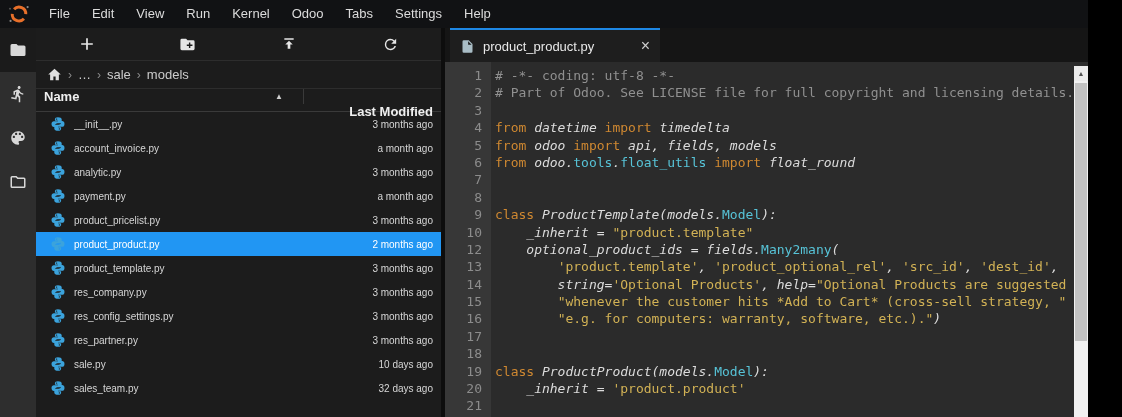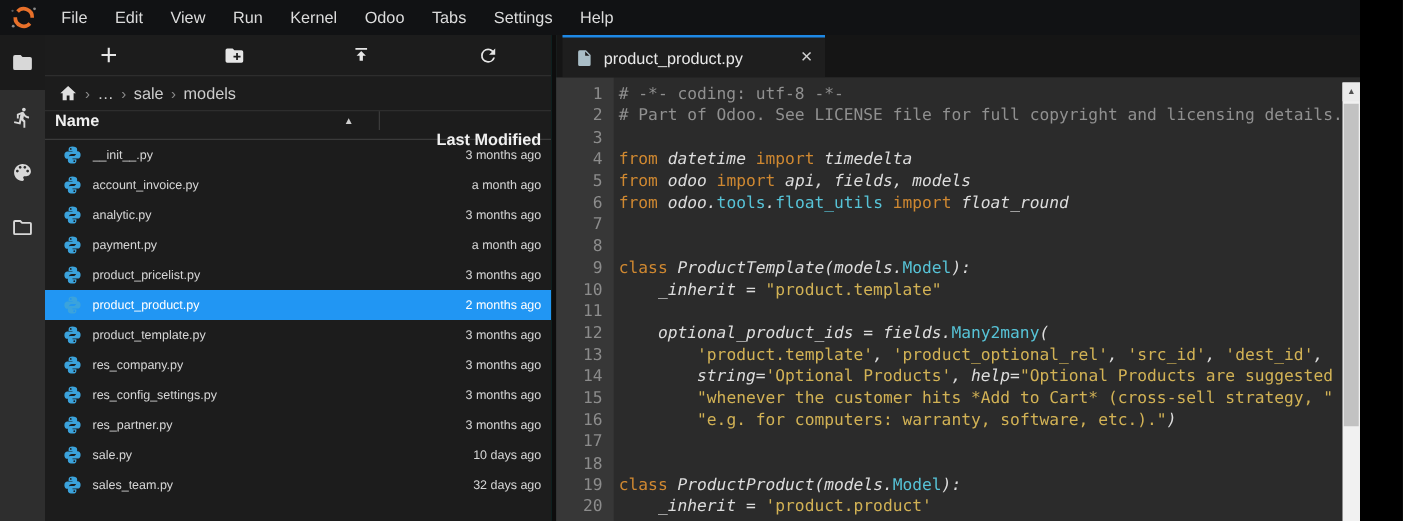--- a/index.html
+++ b/index.html
@@ -325,21 +325,20 @@
             <div class="cl"><span class="ln">1</span><span class="lc"><span class="tk-c"># -*- coding: utf-8 -*-</span></span></div>
             <div class="cl"><span class="ln">2</span><span class="lc"><span class="tk-c"># Part of Odoo. See LICENSE file for full copyright and licensing details.</span></span></div>
             <div class="cl"><span class="ln">3</span><span class="lc"></span></div>
             <div class="cl"><span class="ln">4</span><span class="lc"><span class="tk-k">from</span><span class="tk-p"> datetime </span><span class="tk-k">import</span><span class="tk-p"> timedelta</span></span></div>
             <div class="cl"><span class="ln">5</span><span class="lc"><span class="tk-k">from</span><span class="tk-p"> odoo </span><span class="tk-k">import</span><span class="tk-p"> api, fields, models</span></span></div>
             <div class="cl"><span class="ln">6</span><span class="lc"><span class="tk-k">from</span><span class="tk-p"> odoo.</span><span class="tk-pr">tools</span><span class="tk-p">.</span><span class="tk-pr">float_utils</span><span class="tk-p"> </span><span class="tk-k">import</span><span class="tk-p"> float_round</span></span></div>
             <div class="cl"><span class="ln">7</span><span class="lc"></span></div>
             <div class="cl"><span class="ln">8</span><span class="lc"></span></div>
             <div class="cl"><span class="ln">9</span><span class="lc"><span class="tk-k">class</span><span class="tk-p"> ProductTemplate(models.</span><span class="tk-pr">Model</span><span class="tk-p">):</span></span></div>
             <div class="cl"><span class="ln">10</span><span class="lc"><span class="tk-p">    _inherit = </span><span class="tk-s">"product.template"</span></span></div>
-            <div class="cl"><span class="ln">11</span><span class="lc"></span></div>
             <div class="cl"><span class="ln">12</span><span class="lc"><span class="tk-p">    optional_product_ids = fields.</span><span class="tk-pr">Many2many</span><span class="tk-p">(</span></span></div>
             <div class="cl"><span class="ln">13</span><span class="lc"><span class="tk-p">        </span><span class="tk-s">'product.template'</span><span class="tk-p">, </span><span class="tk-s">'product_optional_rel'</span><span class="tk-p">, </span><span class="tk-s">'src_id'</span><span class="tk-p">, </span><span class="tk-s">'dest_id'</span><span class="tk-p">,</span></span></div>
             <div class="cl"><span class="ln">14</span><span class="lc"><span class="tk-p">        string=</span><span class="tk-s">'Optional Products'</span><span class="tk-p">, help=</span><span class="tk-s">"Optional Products are suggested "</span></span></div>
             <div class="cl"><span class="ln">15</span><span class="lc"><span class="tk-p">        </span><span class="tk-s">"whenever the customer hits *Add to Cart* (cross-sell strategy, "</span></span></div>
             <div class="cl"><span class="ln">16</span><span class="lc"><span class="tk-p">        </span><span class="tk-s">"e.g. for computers: warranty, software, etc.)."</span><span class="tk-p">)</span></span></div>
             <div class="cl"><span class="ln">17</span><span class="lc"></span></div>
             <div class="cl"><span class="ln">18</span><span class="lc"></span></div>
             <div class="cl"><span class="ln">19</span><span class="lc"><span class="tk-k">class</span><span class="tk-p"> ProductProduct(models.</span><span class="tk-pr">Model</span><span class="tk-p">):</span></span></div>
             <div class="cl"><span class="ln">20</span><span class="lc"><span class="tk-p">    _inherit = </span><span class="tk-s">'product.product'</span></span></div>
             <div class="cl"><span class="ln">21</span><span class="lc"></span></div>

